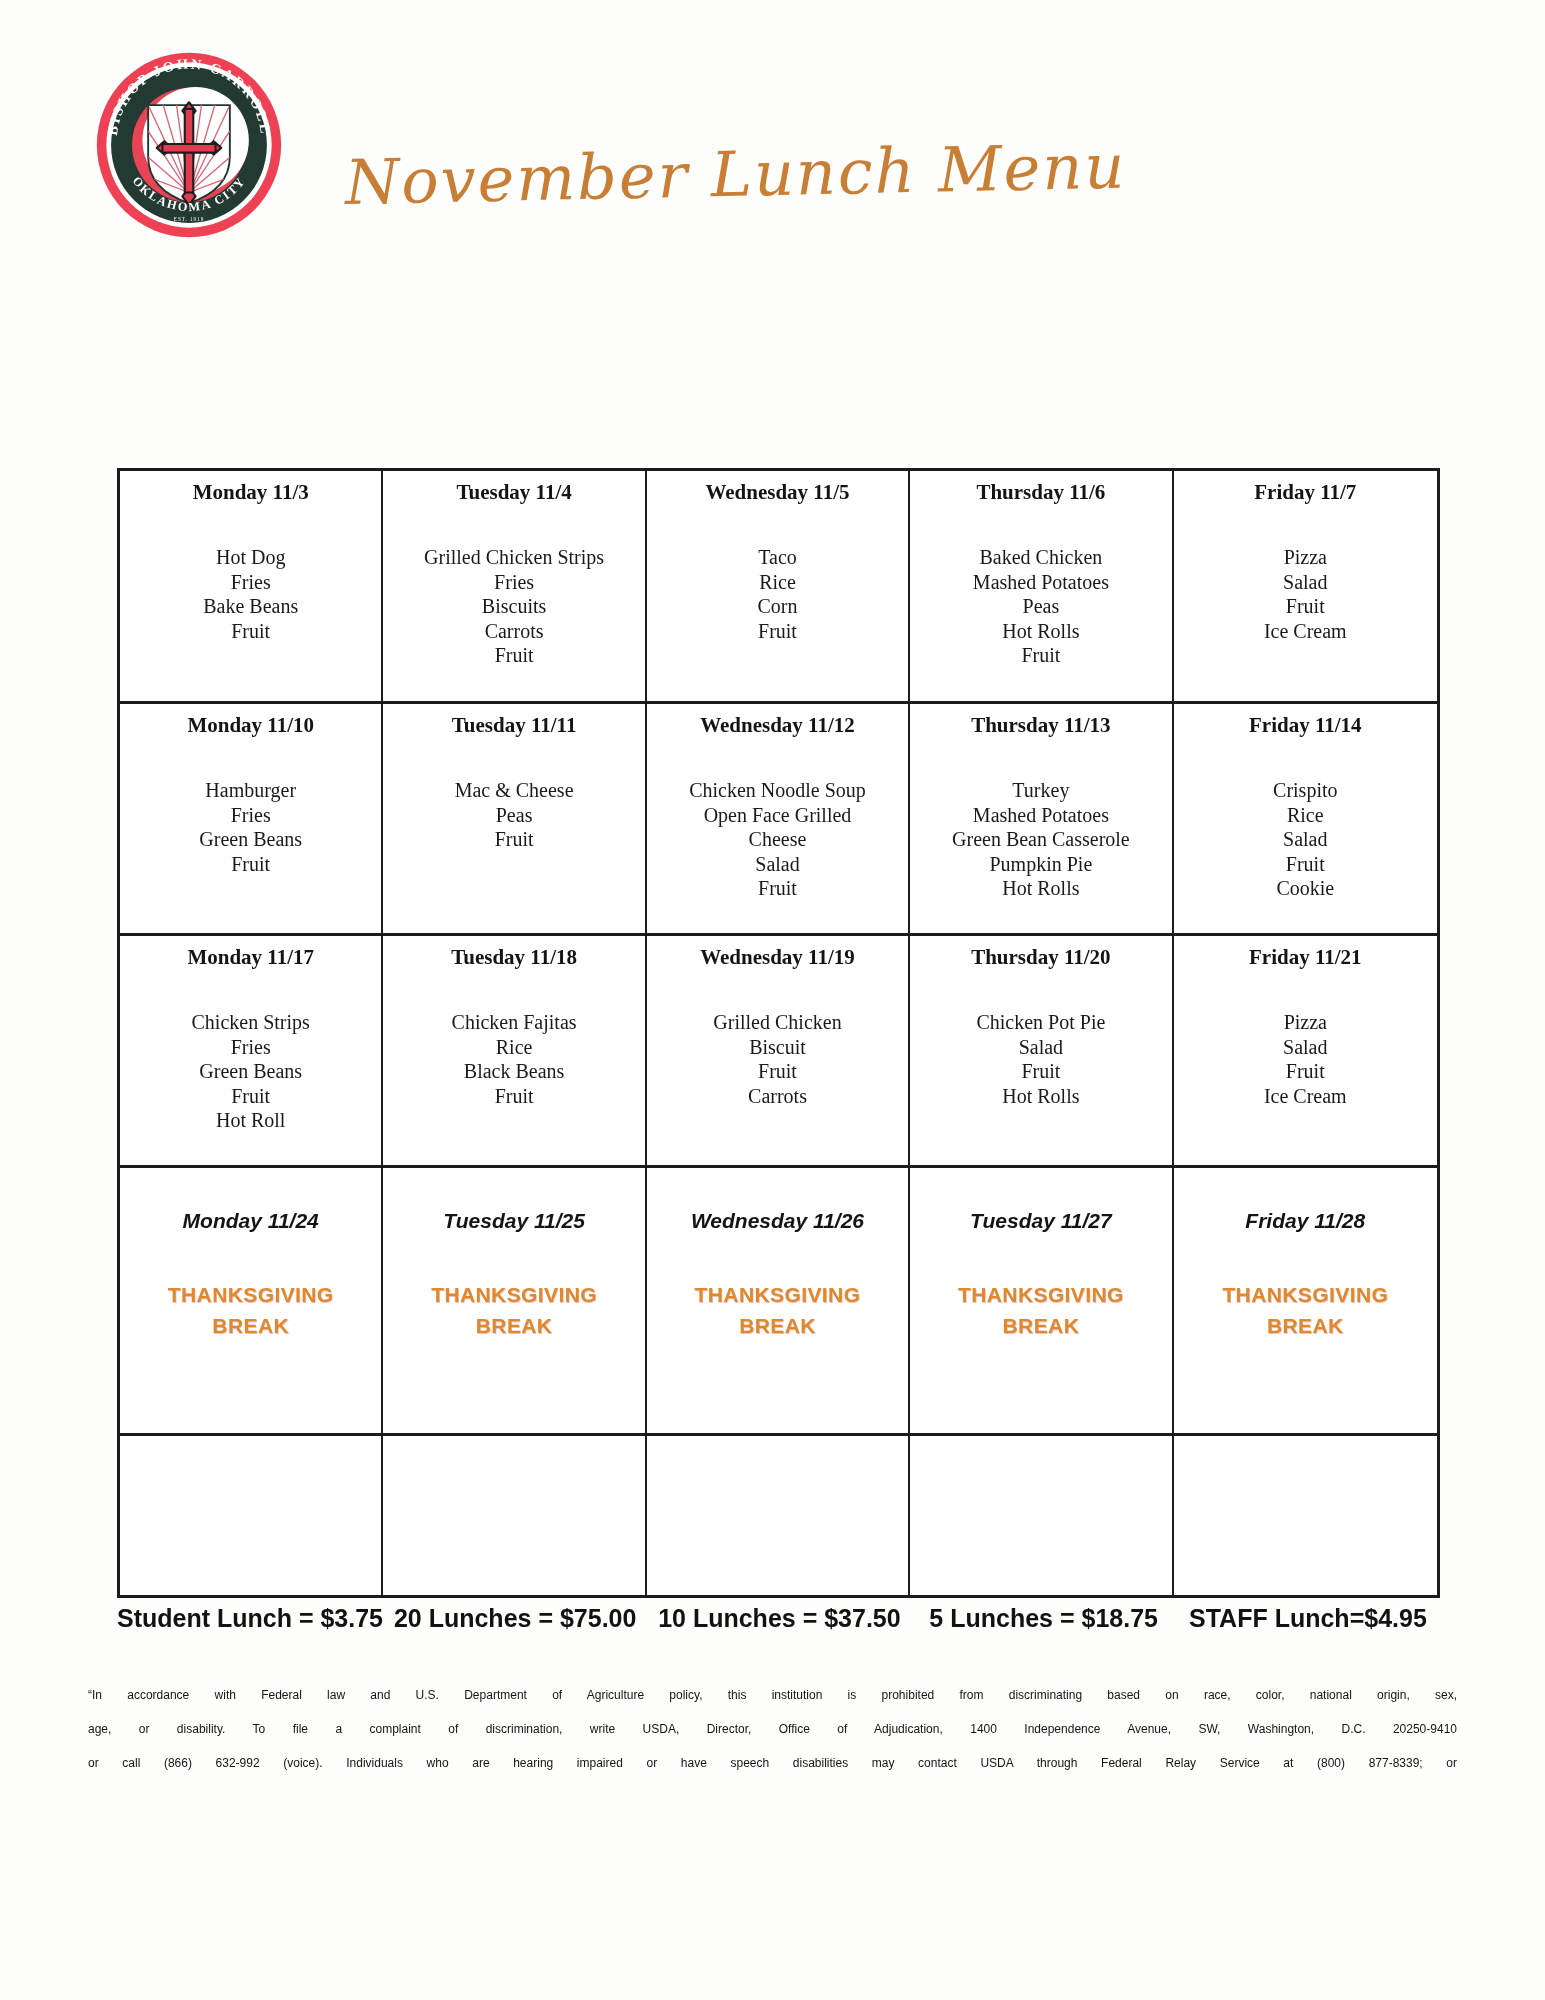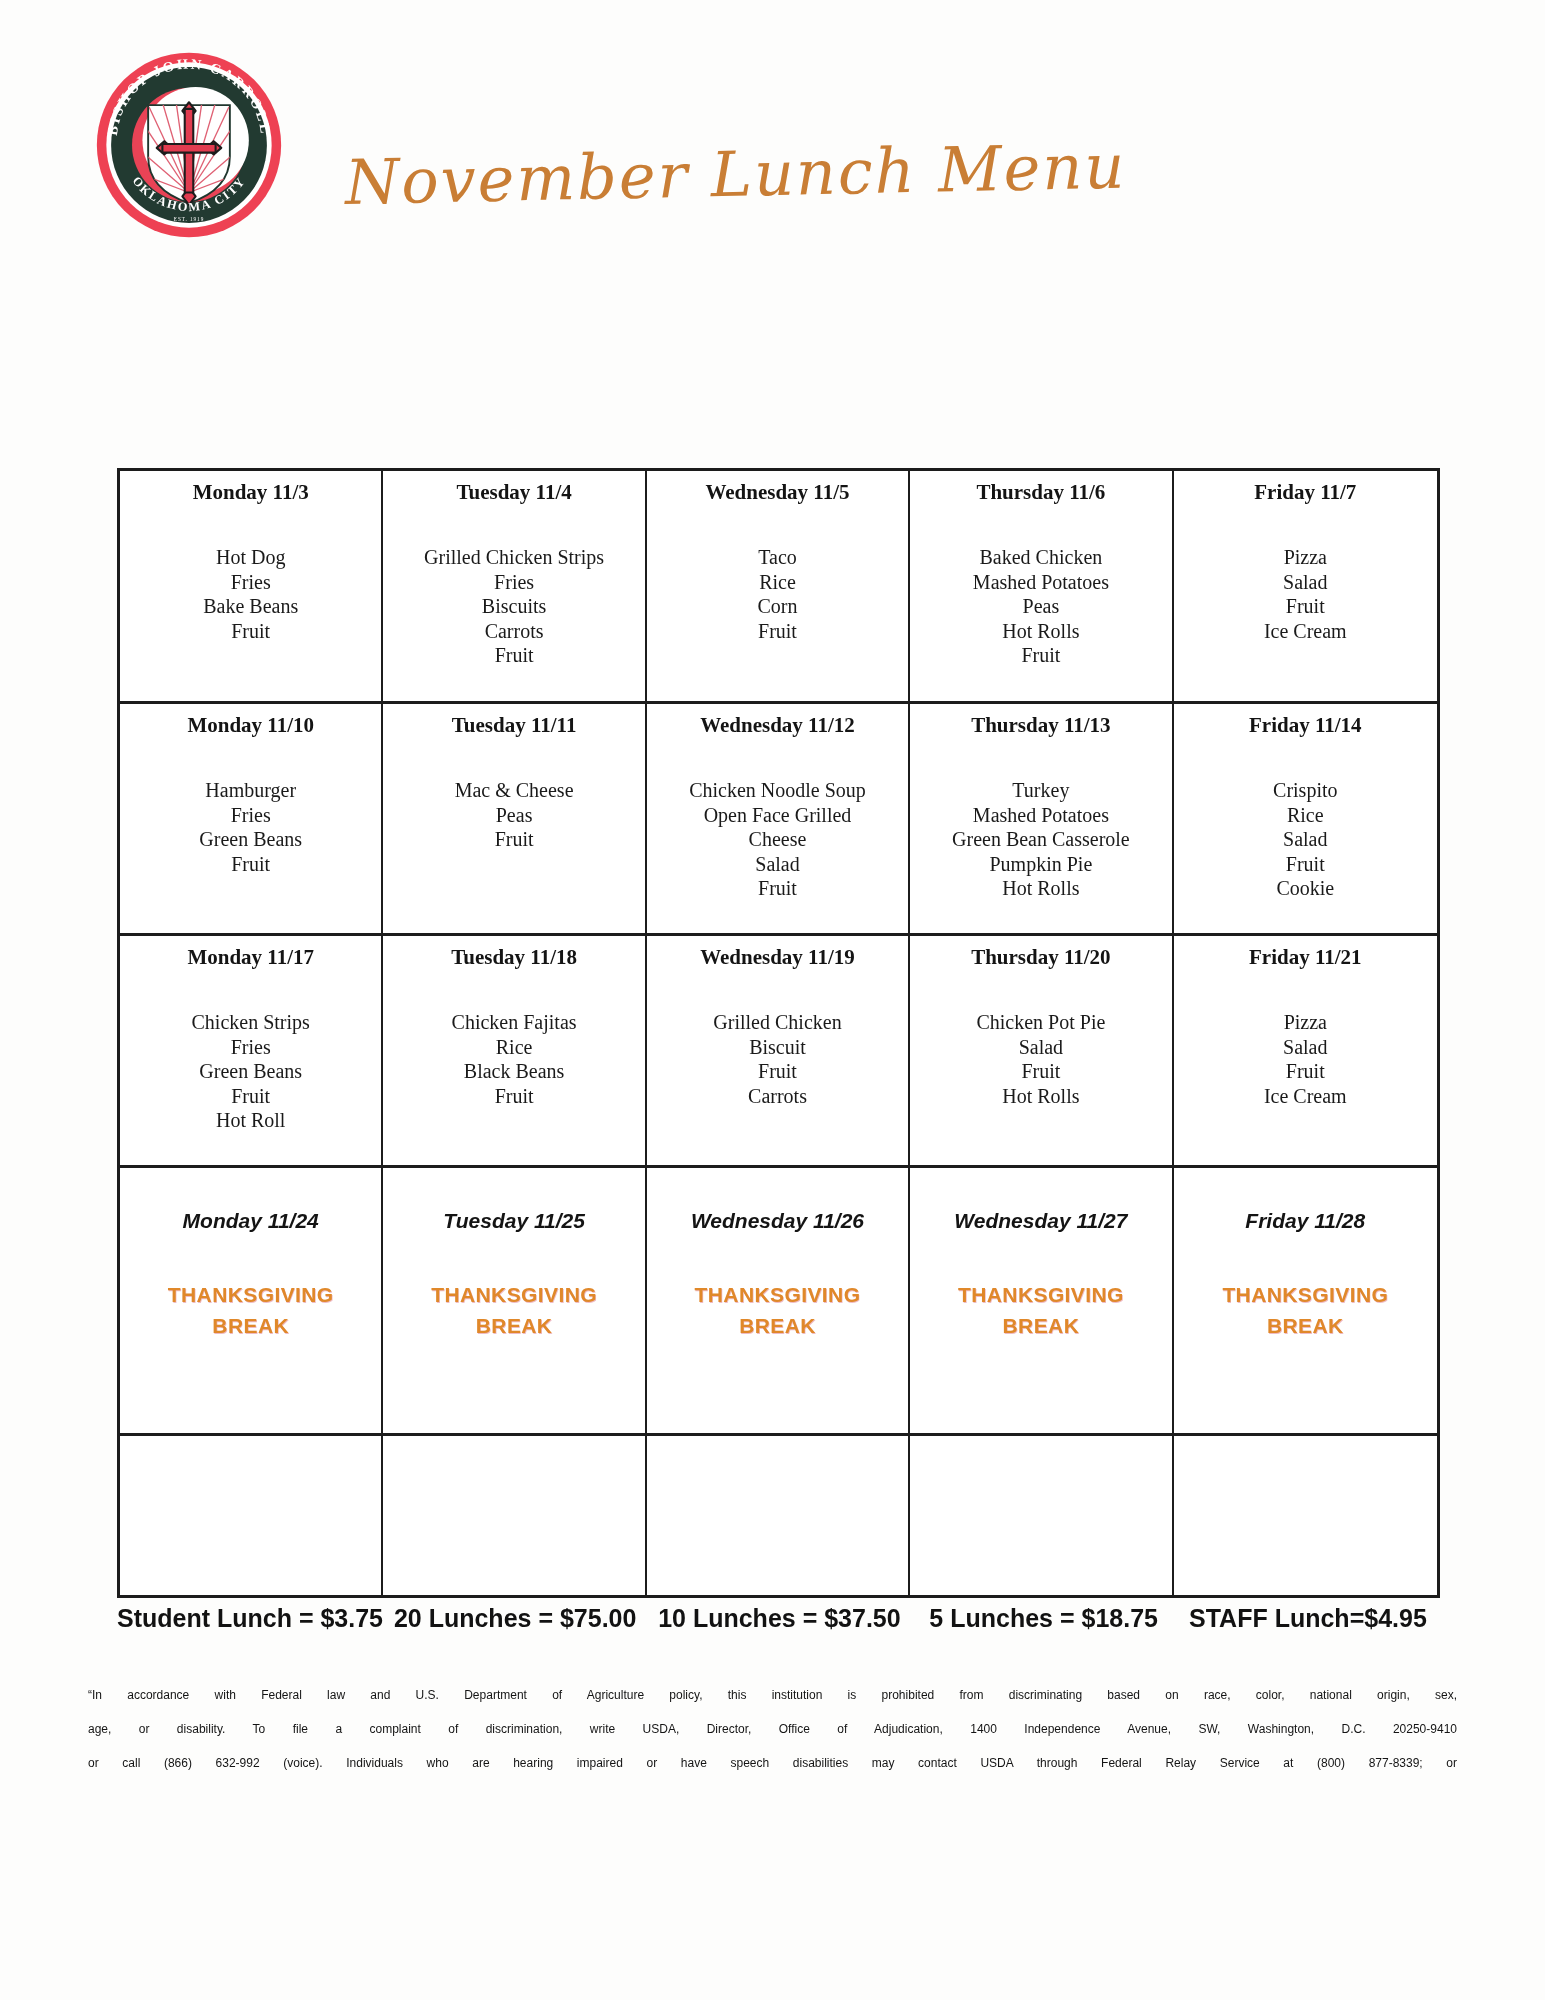--- a/index.html
+++ b/index.html
@@ -278,21 +278,21 @@
         </div>
       </div>
       <div class="cell week-thx">
         <div class="day-header">Wednesday 11/26</div>
         <div class="items">
           <div class="item">THANKSGIVING</div>
           <div class="item">BREAK</div>
         </div>
       </div>
       <div class="cell week-thx">
-        <div class="day-header">Wednesday 11/27</div>
+        <div class="day-header">Tuesday 11/27</div>
         <div class="items">
           <div class="item">THANKSGIVING</div>
           <div class="item">BREAK</div>
         </div>
       </div>
       <div class="cell last-col week-thx">
         <div class="day-header">Friday 11/28</div>
         <div class="items">
           <div class="item">THANKSGIVING</div>
           <div class="item">BREAK</div>

